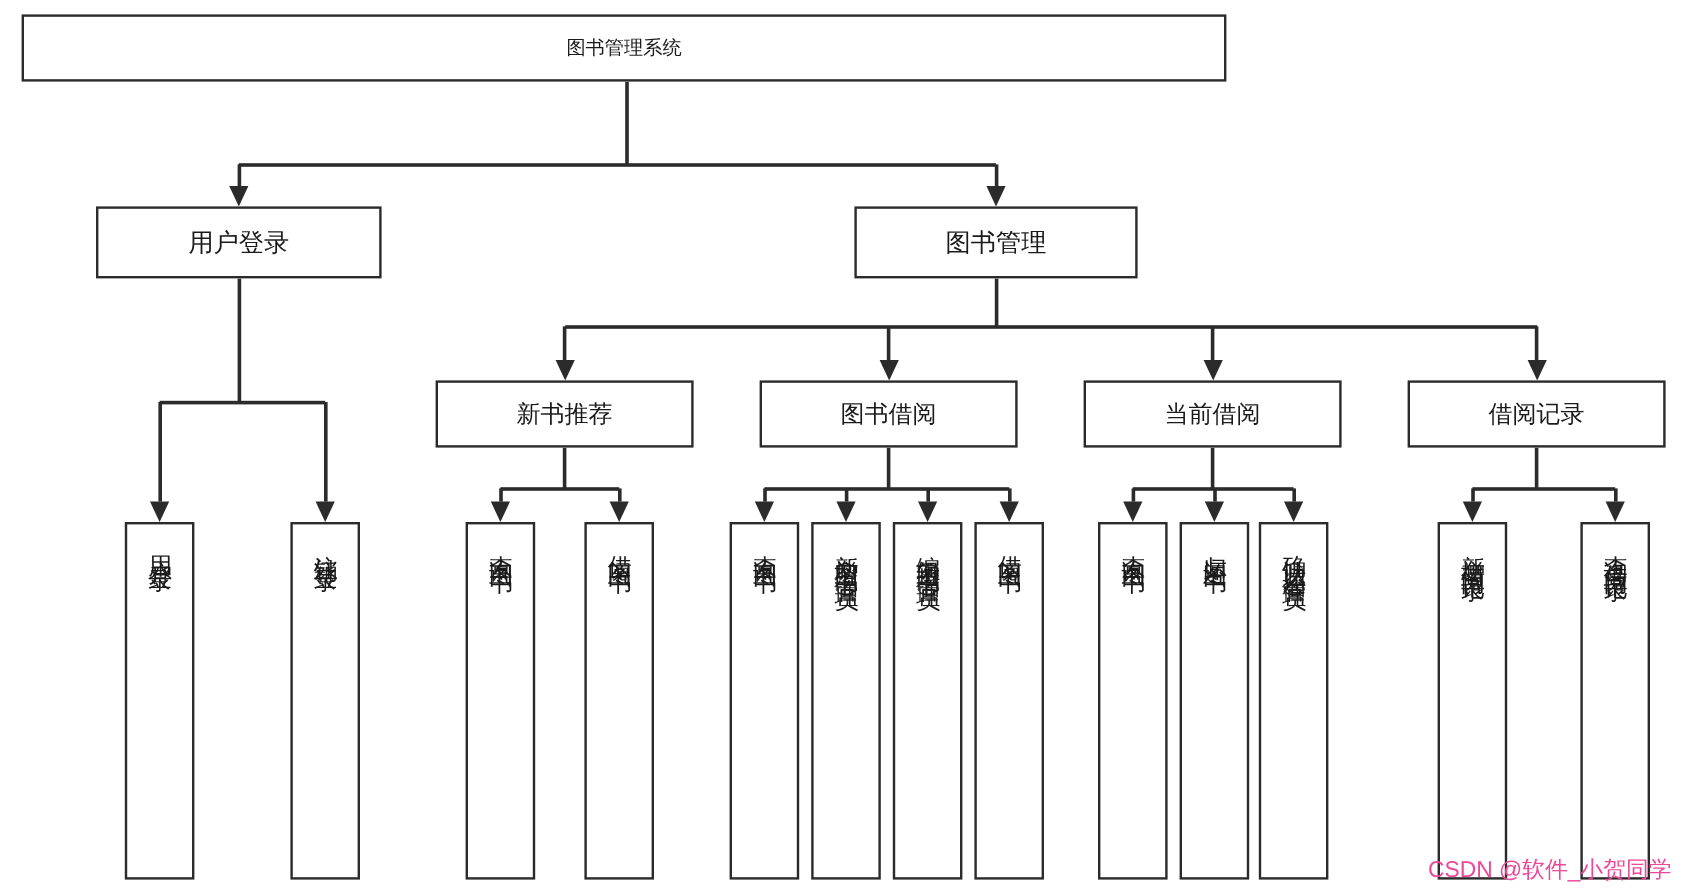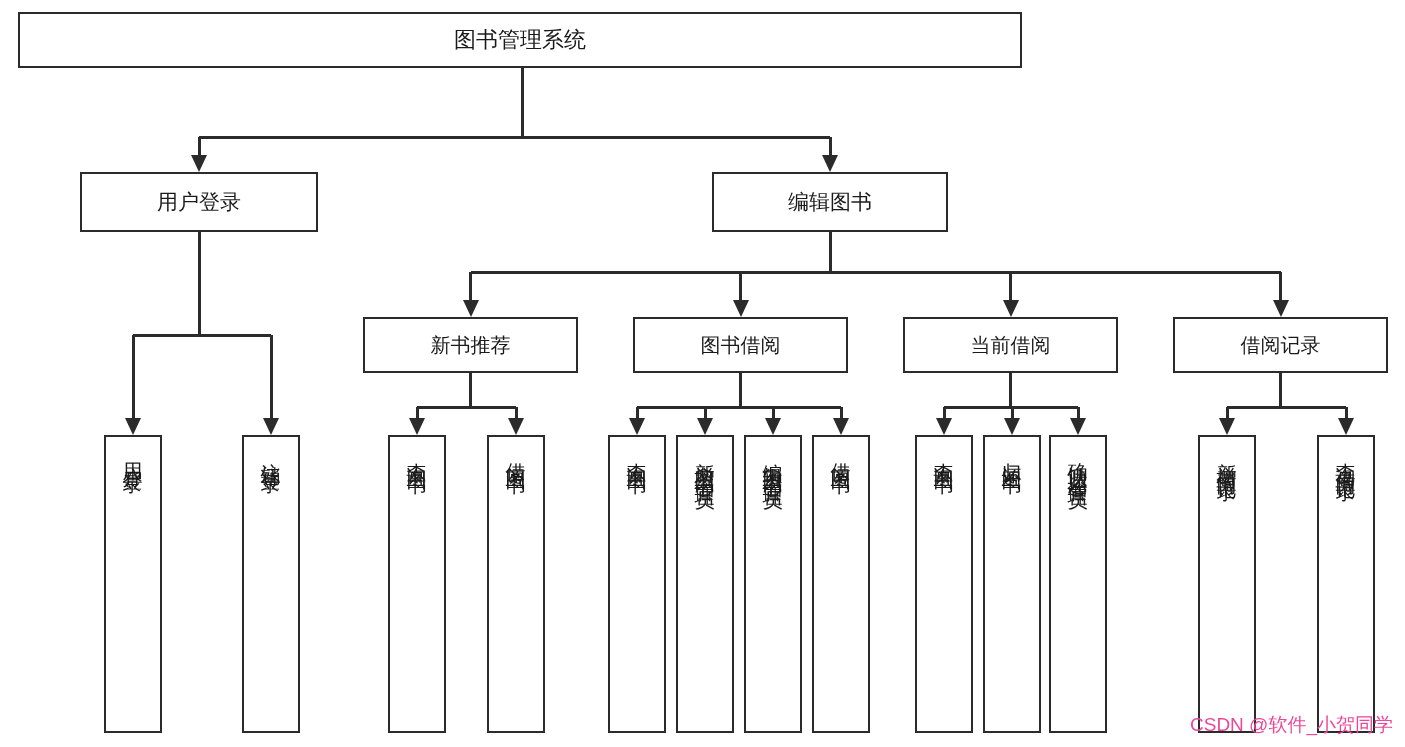--- a/index.html
+++ b/index.html
@@ -23,21 +23,21 @@
     box-sizing: border-box;
     border: 2px solid #2b2b2b;
     background: #ffffff;
     display: flex;
     align-items: center;
     justify-content: center;
     color: #1a1a1a;
     z-index: 3;
   }
   .node.root {
-    font-size: 22px;
+    font-size: 16px;
   }
   .node.level2 {
     font-size: 21px;
   }
   .node.level3 {
     font-size: 20px;
   }
   
   .node.leaf {
     font-size: 20px;
@@ -82,21 +82,21 @@
 <body>
 
 <div id="canvas">
     <div class="node root" style="left: 18px; top: 12px; width: 1004px; height: 56px;">
       <span>图书管理系统</span>
     </div>
     <div class="node level2" style="left: 80px; top: 172px; width: 238px; height: 60px;">
       <span>用户登录</span>
     </div>
     <div class="node level2" style="left: 712px; top: 172px; width: 236px; height: 60px;">
-      <span>编辑图书</span>
+      <span>图书管理</span>
     </div>
     <div class="node level3" style="left: 363px; top: 317px; width: 215px; height: 56px;">
       <span>新书推荐</span>
     </div>
     <div class="node level3" style="left: 633px; top: 317px; width: 215px; height: 56px;">
       <span>图书借阅</span>
     </div>
     <div class="node level3" style="left: 903px; top: 317px; width: 215px; height: 56px;">
       <span>当前借阅</span>
     </div>

